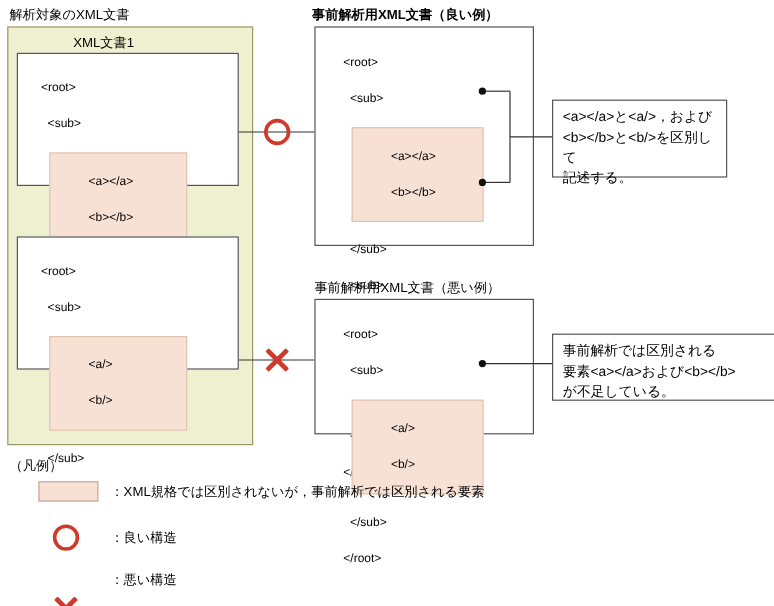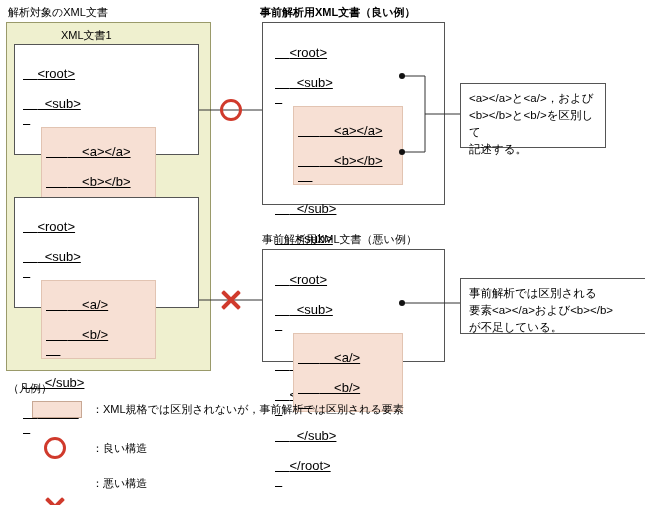--- a/index.html
+++ b/index.html
@@ -29,25 +29,24 @@
     border: 1px solid #9a9a6a;
     box-sizing: border-box;
   }
   .doc-box {
     background: #ffffff;
     border: 1px solid #555555;
     box-sizing: border-box;
   }
   .code {
     font-family: "Liberation Sans", sans-serif;
-    font-size: 13px;
+    font-size: 10px;
     line-height: 15px;
     white-space: pre;
     color: #000;
-    text-decoration: underline;
   }
   .note-box {
     background: #ffffff;
     border: 1px solid #555555;
     box-sizing: border-box;
     padding: 6px 8px;
     font-size: 11.5px;
     line-height: 17px;
     white-space: pre-line;
   }

